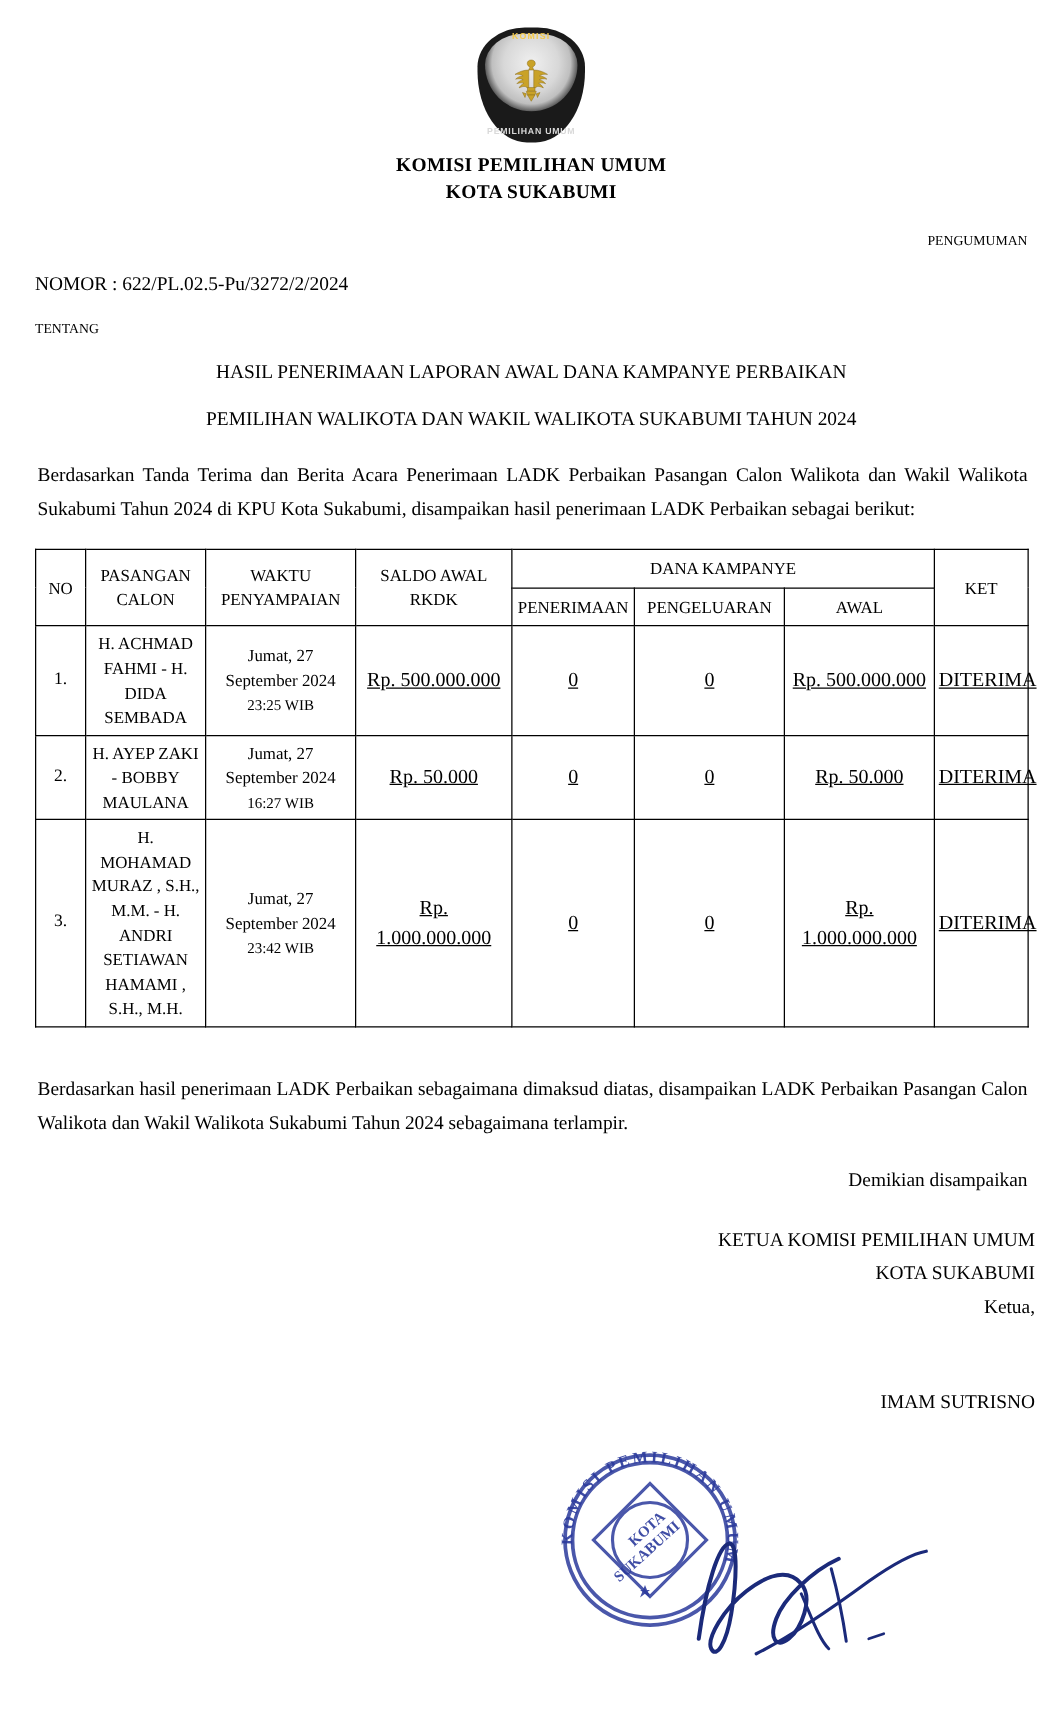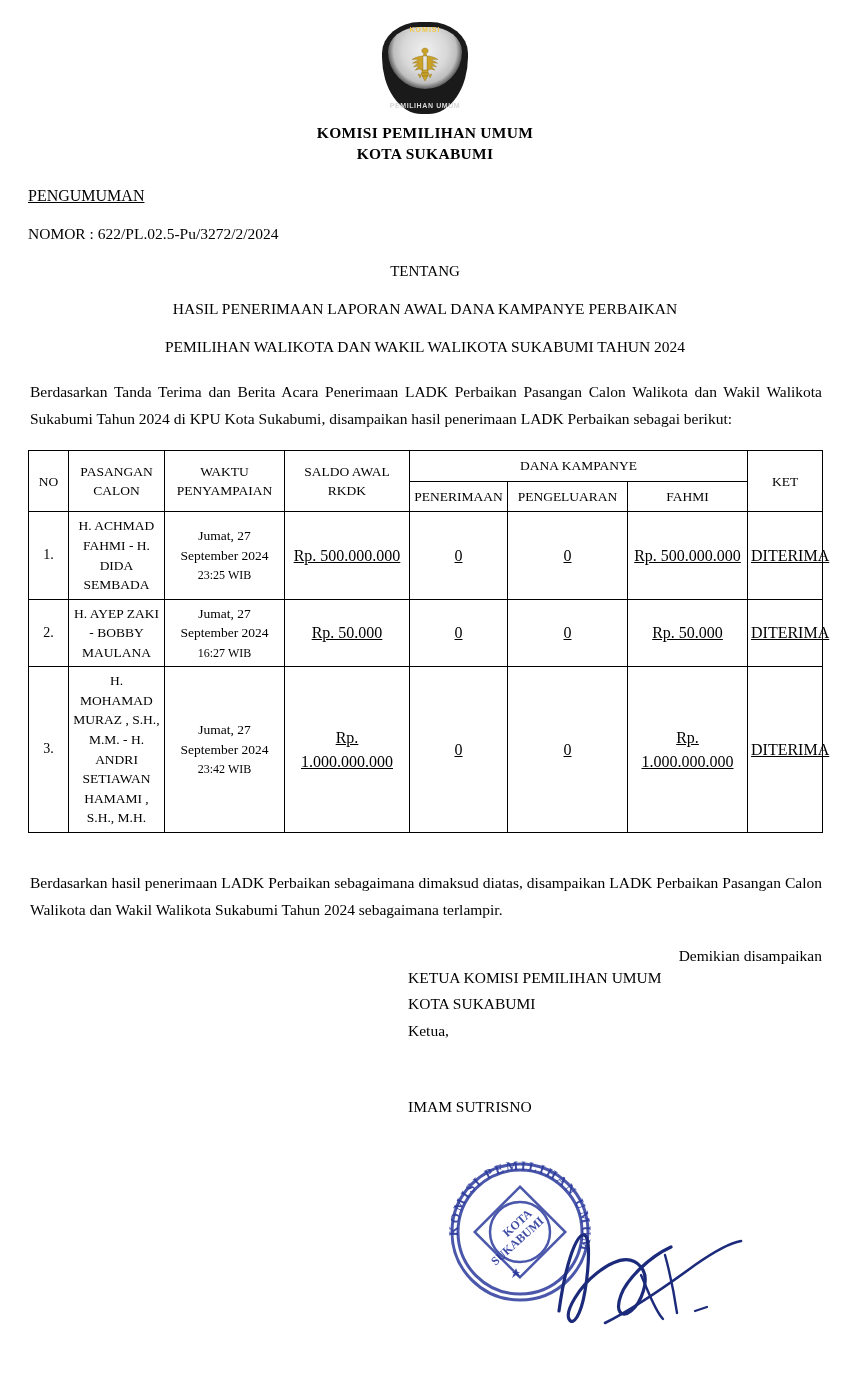--- a/index.html
+++ b/index.html
@@ -95,32 +95,31 @@
     margin: 0 0 3px 0;
   }
   .org-line2 {
     text-align: center;
     font-weight: bold;
     font-size: 15.5px;
     letter-spacing: 0.3px;
     margin: 0 0 24px 0;
   }
   .doc-title {
+    text-align: right;
+    font-size: 11px;
+    margin: 0 0 20px 0;
+  }
+  .doc-number {
+    font-size: 15.5px;
+    margin: 0 0 20px 0;
+  }
+  .doc-about {
     text-align: left;
-    font-size: 16px;
-    text-decoration: underline;
-    margin: 0 0 20px 0;
-  }
-  .doc-number {
-    font-size: 15.5px;
-    margin: 0 0 20px 0;
-  }
-  .doc-about {
-    text-align: center;
-    font-size: 15px;
+    font-size: 11px;
     margin: 0 0 20px 0;
   }
   .doc-sub1 {
     text-align: center;
     font-size: 15.5px;
     margin: 0 0 20px 0;
   }
   .doc-sub2 {
     text-align: center;
     font-size: 15.5px;
@@ -176,21 +175,22 @@
     margin-top: 36px;
   }
   .demikian {
     font-size: 15.5px;
     margin: 24px 0 0 0;
     text-indent: 30px;
     text-align: right;
   }
 
   .sign-block {
-    text-align: left;
+    margin-top: 26px;
+    text-align: right;
     position: relative;
     width: 420px;
     margin-left: 380px;
   }
   .sign-line {
     font-size: 15.5px;
     line-height: 1.7;
   }
   .sign-name {
     font-size: 15.5px;
@@ -270,21 +270,21 @@
         <th rowspan="2">NO</th>
         <th rowspan="2">PASANGAN CALON</th>
         <th rowspan="2">WAKTU PENYAMPAIAN</th>
         <th rowspan="2">SALDO AWAL RKDK</th>
         <th colspan="3">DANA KAMPANYE</th>
         <th rowspan="2">KET</th>
       </tr>
       <tr>
         <th>PENERIMAAN</th>
         <th>PENGELUARAN</th>
-        <th>FAHMI</th>
+        <th>AWAL</th>
       </tr>
     </thead>
     <tbody>
       <tr>
         <td class="no-col">1.</td>
         <td class="pair">H. ACHMAD FAHMI  - H. DIDA SEMBADA</td>
         <td class="waktu">
           <span>Jumat, 27 September 2024</span>
           <span class="wib">23:25 WIB</span>
         </td>

